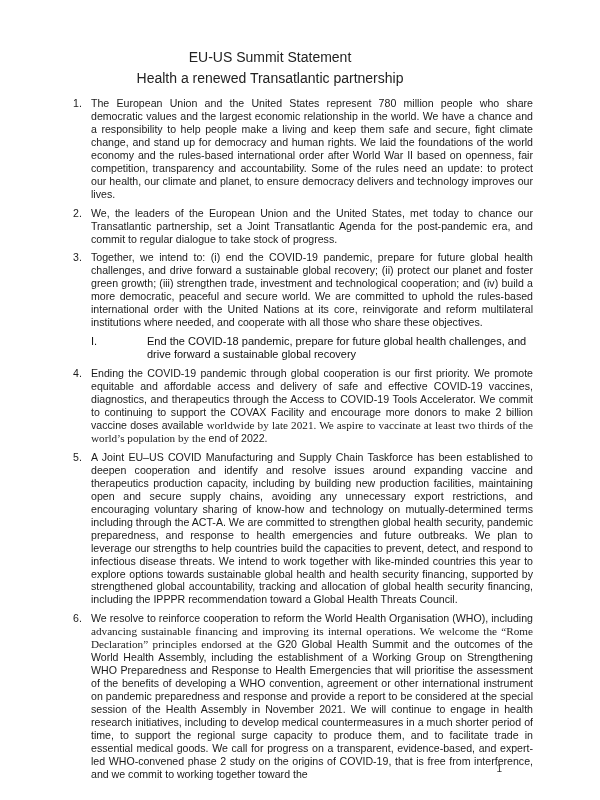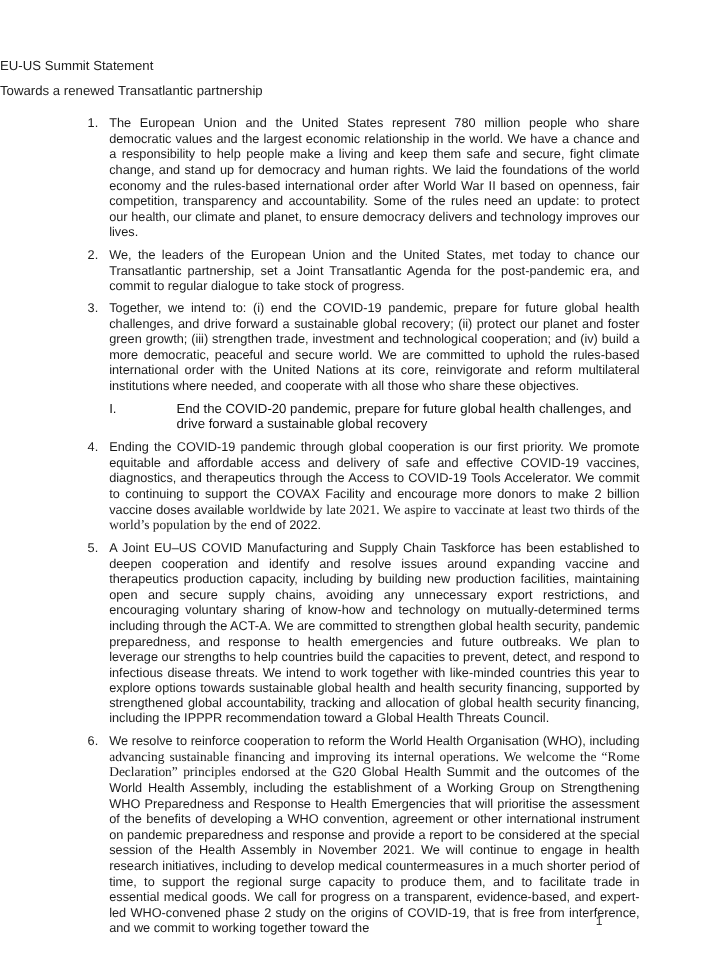--- a/index.html
+++ b/index.html
@@ -1,54 +1,54 @@
 <!DOCTYPE html>
 <html><head>
 <meta charset="utf-8">
 <style>
   html, body { margin: 0; padding: 0; background: #ffffff; }
   body { width: 600px; height: 800px; position: relative; overflow: hidden;
          font-family: "Liberation Sans", sans-serif; color: #1a1a1a; }
   .page { position: absolute; left: 0; top: 0; width: 600px; height: 800px; background: #fff; }
-  .title { position: absolute; left: 0; width: 540px; font-size: 11px; color: #222; }
+  .title { position: absolute; left: 0; width: 540px; text-align: center; font-size: 14px; color: #222; }
   .t1 { top: 49px; }
   .t2 { top: 70px; }
   .body { position: absolute; left: 73px; top: 97px; width: 460px; font-size: 10.6px; line-height: 12.95px; }
   .item { position: relative; padding-left: 18px; margin-bottom: 6px; text-align: justify; }
   .num { position: absolute; left: 0; top: 0; }
   .item .txt { display: block; }
   .serif { font-family: "Liberation Serif", serif; font-size: 11.2px; }
   .heading { position: relative; padding-left: 56px; margin: 2px 0 6px 18px; font-size: 11px; line-height: 13px; color: #111; }
   .heading .num { left: 0; }
   .pagenum { position: absolute; left: 0; top: 763px; width: 502px; text-align: right; font-size: 10px; color: #333; }
 </style>
 </head>
 <body>
 
 <div class="page">
   <div class="title t1">EU-US Summit Statement</div>
-  <div class="title t2">Towards a renewed Transatlantic partnership</div>
+  <div class="title t2">Health a renewed Transatlantic partnership</div>
 
   <div class="body">
     <div class="item">
       <span class="num">1.</span>
       <span class="txt">The European Union and the United States represent 780 million people who share democratic values and the largest economic relationship in the world. We have a chance and a responsibility to help people make a living and keep them safe and secure, fight climate change, and stand up for democracy and human rights.  We laid the foundations of the world economy and the rules-based international order after World War II based on openness, fair competition, transparency and accountability.  Some of the rules need an update: to protect our health, our climate and planet, to ensure democracy delivers and technology improves our lives.</span>
     </div>
     <div class="item">
       <span class="num">2.</span>
       <span class="txt">We, the leaders of the European Union and the United States, met today to chance our Transatlantic partnership, set a Joint Transatlantic Agenda for the post-pandemic era, and commit to regular dialogue to take stock of progress.</span>
     </div>
     <div class="item">
       <span class="num">3.</span>
       <span class="txt">Together, we intend to: (i) end the COVID-19 pandemic, prepare for future global health challenges, and drive forward a sustainable global recovery; (ii) protect our planet and foster green growth; (iii) strengthen trade, investment and technological cooperation; and (iv) build a more democratic, peaceful and secure world. We are committed to uphold the rules-based international order with the United Nations at its core, reinvigorate and reform multilateral institutions where needed, and cooperate with all those who share these objectives.</span>
     </div>
 
     <div class="heading">
       <span class="num">I.</span>
-      <span>End the COVID-20 pandemic, prepare for future global health challenges, and drive forward a sustainable global recovery</span>
+      <span>End the COVID-18 pandemic, prepare for future global health challenges, and drive forward a sustainable global recovery</span>
     </div>
 
     <div class="item">
       <span class="num">4.</span>
       <span class="txt"><span>Ending the COVID-19 pandemic through global cooperation is our first priority. We promote equitable and affordable access and delivery of safe and effective COVID-19 vaccines, diagnostics, and therapeutics through the Access to COVID-19 Tools Accelerator. We commit to continuing to support the COVAX Facility and encourage more donors to make 2 billion vaccine doses available </span><span class="serif">worldwide by late 2021. We aspire to vaccinate at least two thirds of the world’s population by the</span><span> end of 2022.</span></span>
     </div>
     <div class="item">
       <span class="num">5.</span>
       <span class="txt">A Joint EU–US COVID Manufacturing and Supply Chain Taskforce has been established to deepen cooperation and identify and resolve issues around expanding vaccine and therapeutics production capacity, including by building new production facilities, maintaining open and secure supply chains, avoiding any unnecessary export restrictions, and encouraging voluntary sharing of know-how and technology on mutually-determined terms including through the ACT-A. We are committed to strengthen global health security, pandemic preparedness, and response to health emergencies and future outbreaks. We plan to leverage our strengths to help countries build the capacities to prevent, detect, and respond to infectious disease threats.  We intend to work together with like-minded countries this year to explore options towards sustainable global health and health security financing, supported by strengthened global accountability, tracking and allocation of global health security financing, including the IPPPR recommendation toward a Global Health Threats Council.</span>
     </div>

